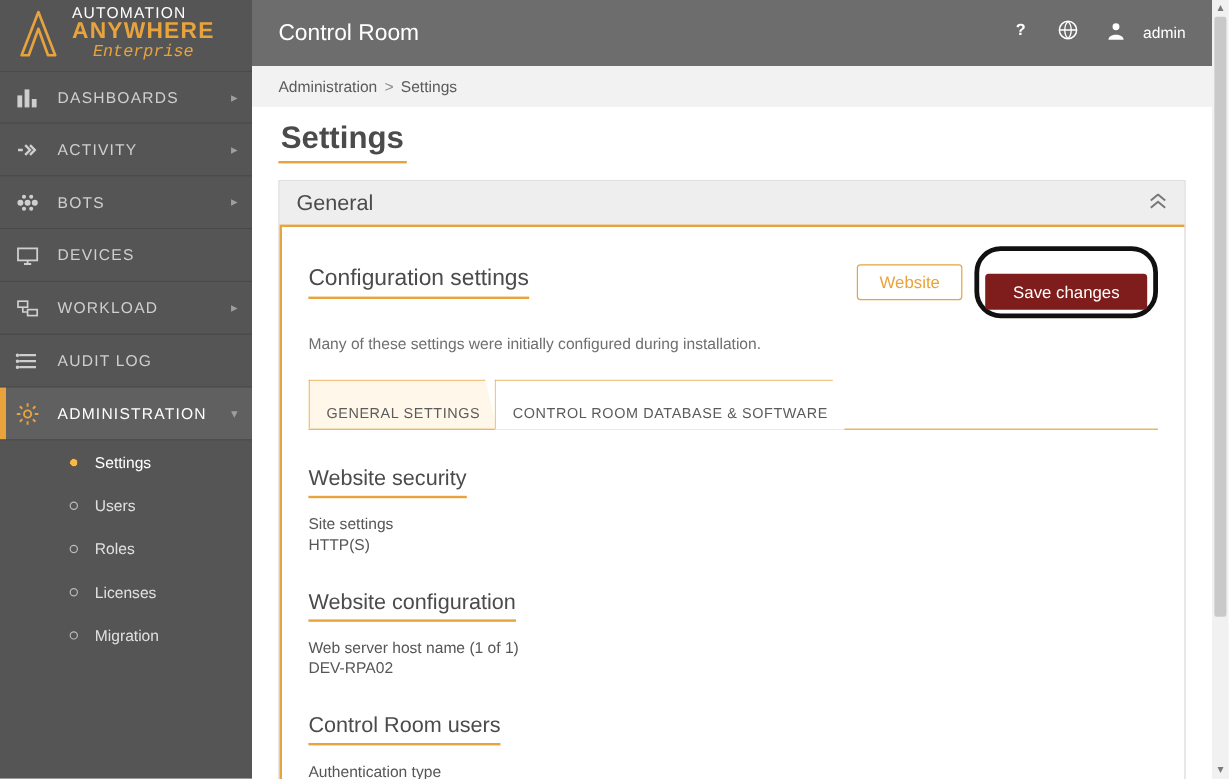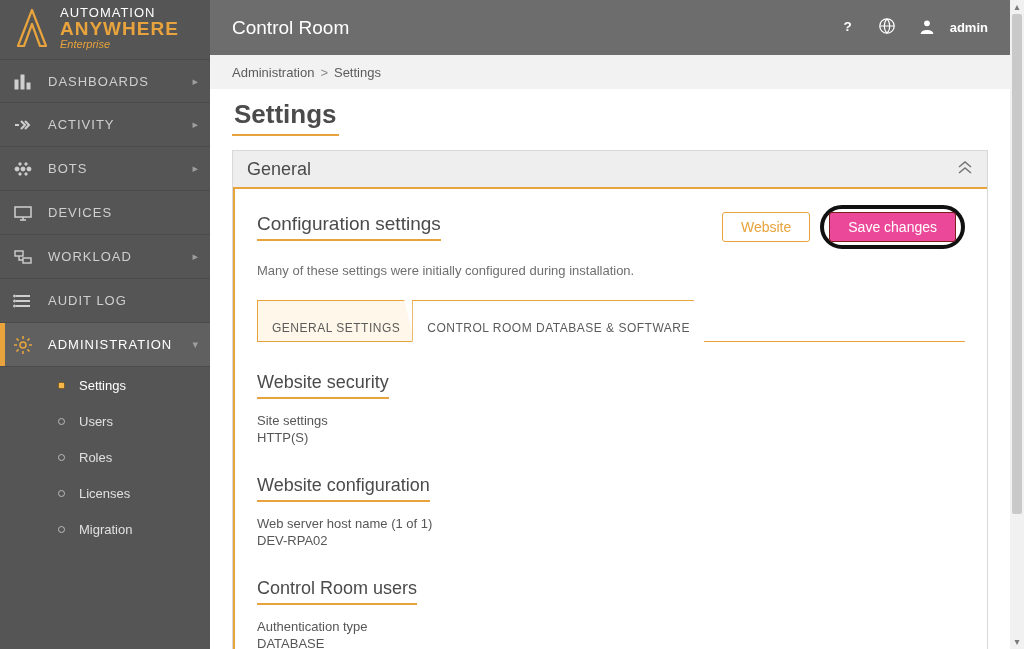--- a/index.html
+++ b/index.html
@@ -11,21 +11,21 @@
   .outer-scroll .track{flex:1;position:relative;}
   .outer-scroll .thumb{position:absolute;left:2px;right:2px;top:0;height:500px;background:#c9c9c9;border-radius:2px;}
 
   
   .sidebar{width:210px;background:#555555;height:100%;display:flex;flex-direction:column;flex:none;}
   .logo{height:55px;padding:6px 10px;display:flex;color:#fff;}
   .logo-mark svg{width:44px;height:44px;}
   .logo-text{display:flex;flex-direction:column;justify-content:center;margin-left:6px;}
   .logo-text .l1{color:#fff;font-size:13px;letter-spacing:1px;}
   .logo-text .l2{color:#e8a33c;font-size:19px;font-weight:600;letter-spacing:1px;margin-top:-2px;}
-  .logo-text .l3{color:#e8a33c;font-size:11px;font-style:italic;text-align:left;margin-top:-2px;}
+  .logo-text .l3{color:#e8a33c;font-size:14px;font-style:italic;text-align:center;margin-top:-2px;font-family:Liberation Mono, monospace;}
 
   .nav{list-style:none;margin-top:4px;}
   .nav-item{height:44px;display:flex;align-items:center;color:#cfcfcf;border-top:1px solid #4a4a4a;border-bottom:1px solid #4a4a4a;padding:0 12px;cursor:pointer;position:relative;}
   .nav-item + .nav-item{border-top:none;}
   .nav-item .ico{width:22px;height:22px;display:flex;align-items:center;justify-content:center;margin-right:14px;}
   .nav-item .ico svg{width:20px;height:20px;fill:#cfcfcf;stroke:#cfcfcf;}
   .nav-item .lbl{flex:1;font-size:13px;letter-spacing:1px;}
   .nav-item .chev{color:#9f9f9f;font-size:11px;}
   .nav-item.active{background:#606060;}
   .nav-item.active::before{content:"";position:absolute;left:0;top:0;bottom:0;width:5px;background:#e8a33c;}
@@ -36,40 +36,40 @@
   .sub-item .dot{width:7px;height:7px;border-radius:50%;border:1px solid #bbb;margin-right:14px;}
   .sub-item.sel .dot{background:radial-gradient(circle,#f5b94c 58%,#955f15 60%);border:none;}
   .sub-item.sel{color:#fff;}
 
   
   .main{flex:1;display:flex;flex-direction:column;min-width:0;margin-right:14px;}
   .topbar{height:55px;background:#6d6d6d;display:flex;align-items:center;padding:0 22px;color:#fff;}
   .topbar .title{font-size:19px;font-weight:400;flex:1;}
   .topbar .ticon{margin-left:22px;color:#fff;cursor:pointer;}
   .topbar .ticon svg{width:18px;height:18px;fill:#fff;}
-  .topbar .uname{margin-left:14px;font-size:13px;font-weight:bold;}
+  .topbar .uname{margin-left:14px;font-size:13px;}
 
   .crumbs{height:34px;background:#f2f2f2;display:flex;align-items:center;padding:0 22px;font-size:13px;color:#5b5b5b;}
   .crumbs .sep{margin:0 6px;color:#8a8a8a;}
 
   .content{flex:1;overflow:auto;padding:10px 22px 0 22px;}
   .page-title{font-size:26px;color:#4b4b4b;font-weight:600;display:inline-block;border-bottom:2px solid #e8a33c;padding:0 2px 4px 2px;margin-bottom:14px;}
 
   .panel{border:1px solid #d8d8d8;}
   .panel-head{height:38px;background:#eeeeee;display:flex;align-items:center;padding:0 14px;border-bottom:2px solid #e8a33c;color:#4b4b4b;font-size:18px;}
   .panel-head .ph-title{flex:1;}
   .panel-head .collapse svg{width:16px;height:14px;stroke:#777;fill:none;}
   .panel-body{border-left:2px solid #e8a33c;padding:16px 22px 40px 22px;}
 
   .section-head{display:flex;align-items:center;}
   .section-title{font-size:19px;color:#4b4b4b;display:inline-block;border-bottom:2px solid #e8a33c;padding-bottom:4px;}
   .btns{margin-left:auto;display:flex;gap:10px;align-items:center;}
   .btn{height:30px;border-radius:3px;padding:0 18px;font-size:14px;cursor:pointer;display:flex;align-items:center;}
   .btn-outline{background:#fff;border:1px solid #e8a33c;color:#e8a33c;}
-  .btn-solid{background:#ec4899;border:1px solid #7f1d1d;color:#fff;font-weight:500;}
+  .btn-solid{background:#7f1d1d;border:5px solid #7f1d1d;color:#fff;font-weight:500;margin-top:16px;}
   .highlight-ring{border:4px solid #111;border-radius:22px;padding:3px 5px;}
 
   .helper{font-size:13px;color:#6f6f6f;margin:14px 0 22px 0;}
 
   .tabbar{display:flex;border-bottom:1px solid #e8a33c;position:relative;align-items:flex-end;}
   .tab{font-size:12px;letter-spacing:.5px;padding:20px 14px 6px 14px;cursor:pointer;position:relative;}
   .tab.inactive{background:#fff8ea;border:1px solid #e8a33c;border-bottom:none;color:#5b5b5b;}
   
   .tab.inactive{clip-path:polygon(0 0, calc(100% - 10px) 0, 100% 100%, 0 100%);border-right:none;}
   .tab.active{background:#fff;border:1px solid #e8a33c;border-bottom:1px solid #fff;color:#5b5b5b;margin-left:-2px;margin-bottom:-1px;

